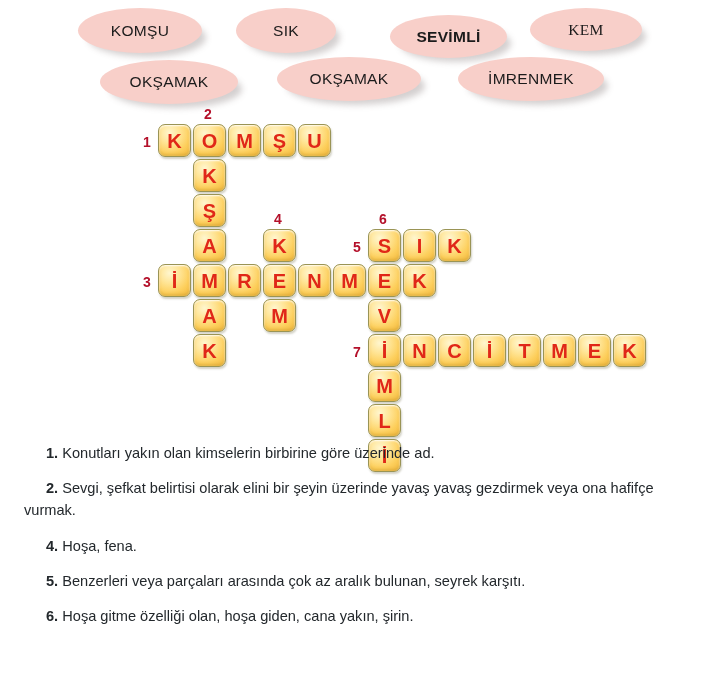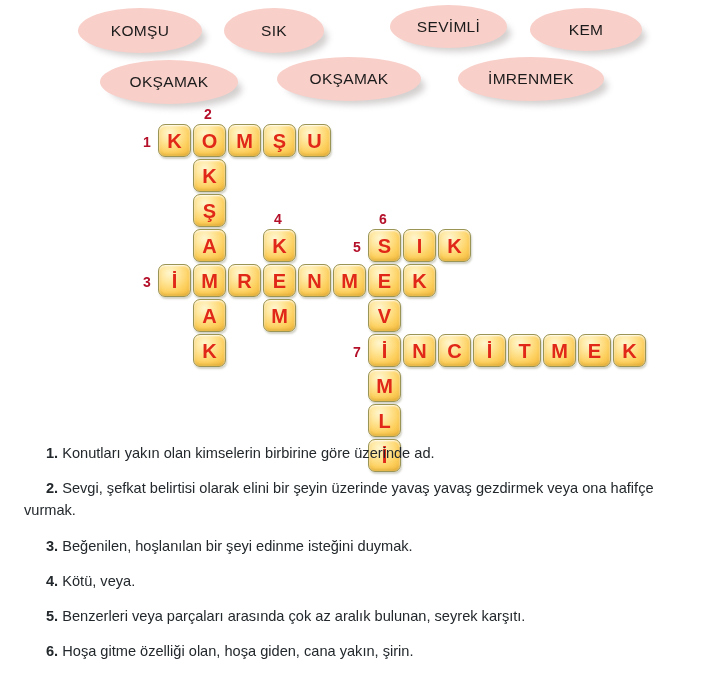--- a/index.html
+++ b/index.html
@@ -75,23 +75,23 @@
   }
   .clue-line b { font-weight: 700; }
 </style>
 </head>
 <body>
 
 <div id="page">
 
   <div id="word-bank">
       <div class="word-oval" style="left: 78px; top: 8px; width: 124px; height: 45px;">KOMŞU</div>
-      <div class="word-oval" style="left: 224px; top: 8px; width: 100px; height: 45px;">SIK</div>
-      <div class="word-oval" style="left: 390px; top: 5px; width: 117px; height: 43px;">SEVİMLİ</div>
-      <div class="word-oval" style="left: 530px; top: 8px; width: 112px; height: 43px;">KEM</div>
+      <div class="word-oval" style="left: 236px; top: 8px; width: 100px; height: 45px;">SIK</div>
+      <div class="word-oval" style="left: 390px; top: 15px; width: 117px; height: 43px; font-weight: bold;">SEVİMLİ</div>
+      <div class="word-oval" style="left: 530px; top: 8px; width: 112px; height: 43px; font-family: Liberation Serif, serif;">KEM</div>
       <div class="word-oval" style="left: 100px; top: 60px; width: 138px; height: 44px;">OKŞAMAK</div>
       <div class="word-oval" style="left: 277px; top: 57px; width: 144px; height: 44px;">OKŞAMAK</div>
       <div class="word-oval" style="left: 458px; top: 57px; width: 146px; height: 44px;">İMRENMEK</div>
     </div>
 
   <div id="grid-wrap">
     <div id="grid">
         <div class="tile" style="left: 0px; top: 0px;">K</div>
         <div class="tile" style="left: 35px; top: 0px;">O</div>
         <div class="tile" style="left: 70px; top: 0px;">M</div>
@@ -133,19 +133,18 @@
         <div class="clue-num" style="left: 116px; top: 88px;">4</div>
         <div class="clue-num" style="left: 195px; top: 116px;">5</div>
         <div class="clue-num" style="left: 221px; top: 88px;">6</div>
         <div class="clue-num" style="left: 195px; top: 221px;">7</div>
       </div>
   </div>
 
   <div id="clues">
       <p class="clue-line"><b>1.</b><span> Konutları yakın olan kimselerin birbirine göre üzerinde ad.</span></p>
       <p class="clue-line"><b>2.</b><span> Sevgi, şefkat belirtisi olarak elini bir şeyin üzerinde yavaş yavaş gezdirmek veya ona hafifçe vurmak.</span></p>
-      <p class="clue-line"><b>3.</b><span> Beğenilen, hoşlanılan bir şeyi edinme isteğini duymak.</span></p>
-      <p class="clue-line"><b>4.</b><span> Kötü, veya.</span></p>
+      <p class="clue-line"><b>4.</b><span> Hoşa, fena.</span></p>
       <p class="clue-line"><b>5.</b><span> Benzerleri veya parçaları arasında çok az aralık bulunan, seyrek karşıtı.</span></p>
       <p class="clue-line"><b>6.</b><span> Hoşa gitme özelliği olan, hoşa giden, cana yakın, şirin.</span></p>
     </div>
 
 </div>
 
 </body></html>

